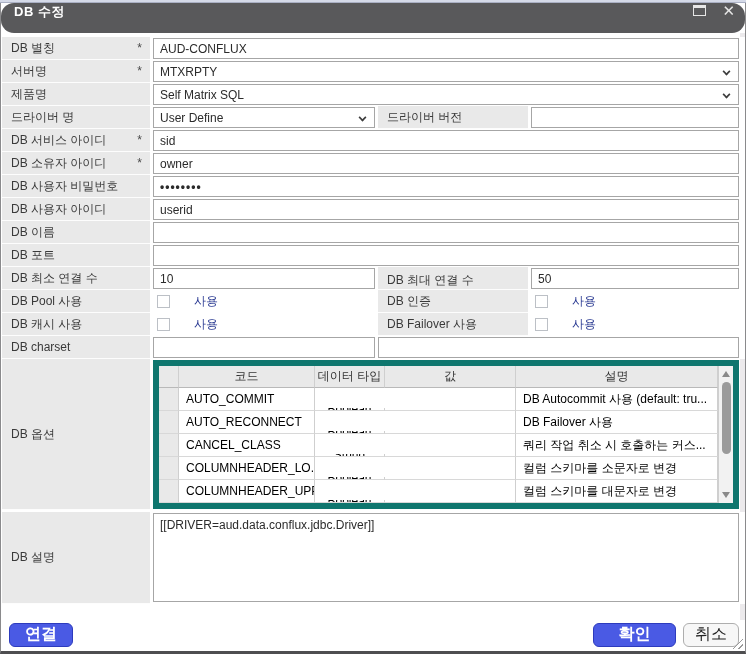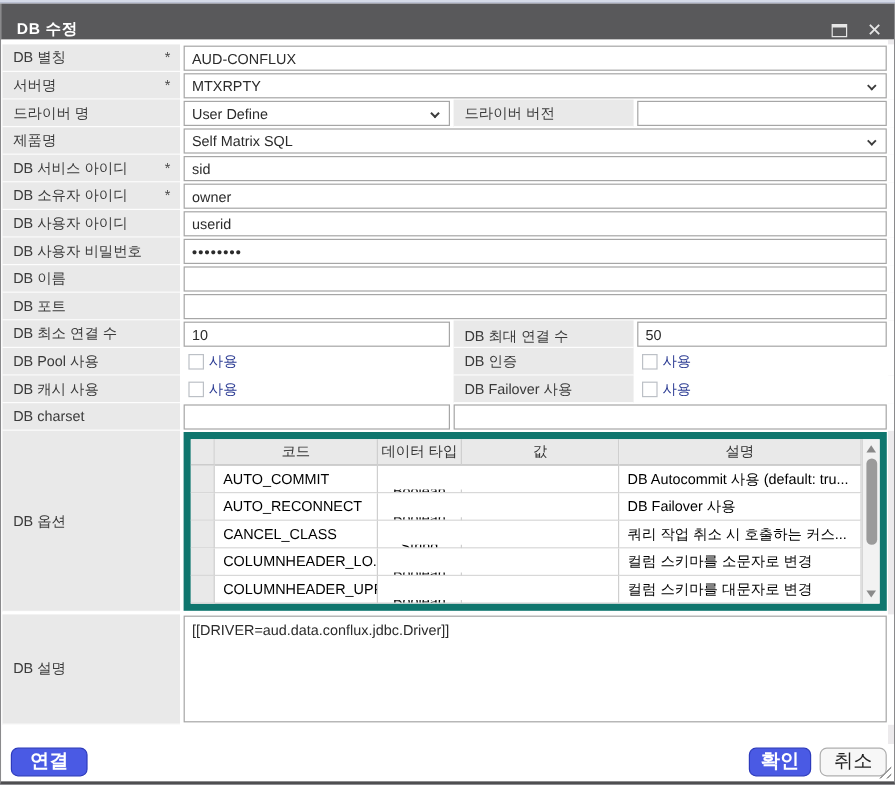--- a/index.html
+++ b/index.html
@@ -6,22 +6,22 @@
   html,body { width:746px; height:654px; background:#cdd3e2; }
   body { font-family:"Liberation Sans","DejaVu Sans",sans-serif; font-size:12px; color:#3c3c3c; }
 
   .screen-top-strip { height:3px; background:#d5dae8; border-bottom:1px solid #aab0c4; }
 
   .dialog { width:746px; height:651px; display:flex; flex-direction:column;
             border-left:1px solid #8a8a8c; border-right:1px solid #8a8a8c;
             border-bottom:3px solid #4e4e50; background:#fff; }
 
   
-  .titlebar { height:30px; background:#59595b; display:flex; align-items:flex-end;
-              padding:0 10px 0 13px; flex:0 0 auto; }
+  .titlebar { height:30px; background:#59595b; display:flex; align-items:flex-start;
+              padding:0 10px 0 13px; flex:0 0 auto;border-radius:13px; }
   .titlebar .title { color:#fff; font-weight:bold; font-size:13px; letter-spacing:.5px; }
   .win-controls { margin-left:auto; display:flex; align-items:center; gap:16px; }
   .btn-restore { width:13px; height:11px; border:1px solid #e6e6e6; border-top:3px solid #e6e6e6;
                  display:inline-block; cursor:pointer; }
   .btn-close { color:#e6e6e6; font-size:15px; line-height:1; cursor:pointer; font-weight:bold; }
 
   
   .form { flex:1 1 auto; background:#fff; padding:4px 0 0 1px;
           box-shadow: inset -5px 0 0 #eceaec; display:flex; flex-direction:column; }
 
@@ -39,21 +39,21 @@
   .dd { position:relative; cursor:pointer; }
   .chev { position:absolute; right:8px; top:6px; width:7px; height:7px;
           border-right:2px solid #3c3c3c; border-bottom:2px solid #3c3c3c;
           transform:rotate(45deg) scale(.8); }
   .half { width:222px; flex:0 0 222px; }
 
   .jndi-box { position:relative; overflow:visible; }
   .jndi-hl { display:inline-block; border:4px solid #e01219; padding:2px 10px 2px 2px;
              margin:-6px 0 -6px 0; font-size:12px; color:#2b2b2b; }
 
-  .chk-wrap { display:flex; align-items:center; gap:4px; padding-left:4px; }
+  .chk-wrap { display:flex; align-items:center; gap:24px; padding-left:4px; }
   .chk { width:13px; height:13px; border:1px solid #bcc0c6; background:#fff; display:inline-block; cursor:pointer; }
   .chk-label { color:#2b3b93; }
 
   
   .opts-row { display:flex; align-items:stretch; flex:0 0 auto; }
   .opts-lbl { height:auto; }
   .table-wrap { flex:1 1 auto; display:flex; margin:1px 6px 1px 3px; border:6px solid #0f766e; background:#fff; }
   .grid { flex:1 1 auto; display:flex; flex-direction:column; min-width:0; }
   .trow { display:grid; grid-template-columns:20px 136px 70px 131px 1fr; height:23px; }
   .trow.thead { height:22px; }
@@ -72,21 +72,21 @@
   
   .desc-row { display:flex; align-items:stretch; flex:0 0 auto; height:92px; margin-top:2px; }
   .desc-row .lbl { align-items:center; }
   .desc-area { flex:1 1 auto; padding:1px 6px 2px 3px; }
   textarea.tb { height:100%; resize:none; padding-top:4px; display:block; }
 
   
   .footer { flex:0 0 31px; background:#fff; display:flex; align-items:center; padding:0 6px 2px 8px; position:relative; }
   .btn { height:24px; border-radius:6px; font-family:inherit; font-size:16px; font-weight:bold;
          cursor:pointer; display:flex; align-items:center; justify-content:center; }
-  .btn-primary { background:#4a5ae4; border:1px solid #2d3bbd; color:#fff; width:52px; }
+  .btn-primary { background:#4a5ae4; border:1px solid #2d3bbd; color:#fff; width:83px; }
   .btn-plain { background:#f7f7f7; border:1px solid #aeaeae; color:#222; width:56px; font-weight:normal; }
   .btn-connect { width:64px; }
   .footer .right { margin-left:auto; display:flex; gap:7px; }
   .resize-grip { position:absolute; right:2px; bottom:2px; width:11px; height:11px;
                  background:repeating-linear-gradient(135deg,#9a9a9a 0 1px,transparent 1px 4px);
                  clip-path:polygon(100% 0,100% 100%,0 100%); }
 </style>
 </head>
 <body>
 
@@ -122,81 +122,81 @@
       <div class="fieldarea">
         <div class="dd">
           <span>MTXRPTY</span>
           <span class="chev"></span>
         </div>
       </div>
     </div>
 
     <div class="row">
       <div class="lbl">
+          <span>제품명</span>
+        </div>
+      <div class="fieldarea">
+        <div class="dd">
+          <span>Self Matrix SQL</span>
+          <span class="chev"></span>
+        </div>
+      </div>
+    </div>
+
+    <div class="row">
+      <div class="lbl">
           <span>드라이버 명</span>
         </div>
       <div class="fieldarea">
         <div class="dd half">
           <span>User Define</span>
           <span class="chev"></span>
         </div>
         <div class="lbl lbl2" style="height:23px;">
             <span>드라이버 버전</span>
           </div>
         <input class="tb" style="margin-left: 3px;" value="">
       </div>
     </div>
 
     <div class="row">
       <div class="lbl">
-          <span>제품명</span>
-        </div>
-      <div class="fieldarea">
-        <div class="dd">
-          <span>Self Matrix SQL</span>
-          <span class="chev"></span>
-        </div>
-      </div>
-    </div>
-
-    <div class="row">
-      <div class="lbl">
           <span>DB 서비스 아이디</span>
           <span class="req">*</span>
         </div>
       <div class="fieldarea">
           <input class="tb" value="sid" style="">
         </div>
     </div>
 
     <div class="row">
       <div class="lbl">
           <span>DB 소유자 아이디</span>
           <span class="req">*</span>
         </div>
       <div class="fieldarea">
           <input class="tb" value="owner" style="">
         </div>
     </div>
 
     <div class="row">
       <div class="lbl">
+          <span>DB 사용자 비밀번호</span>
+        </div>
+      <div class="fieldarea">
+          <input class="tb" style="letter-spacing: 1px; font-weight: bold;" value="••••••••">
+        </div>
+    </div>
+
+    <div class="row">
+      <div class="lbl">
           <span>DB 사용자 아이디</span>
         </div>
       <div class="fieldarea">
           <input class="tb" value="userid" style="">
-        </div>
-    </div>
-
-    <div class="row">
-      <div class="lbl">
-          <span>DB 사용자 비밀번호</span>
-        </div>
-      <div class="fieldarea">
-          <input class="tb" style="letter-spacing: 1px; font-weight: bold;" value="••••••••">
         </div>
     </div>
 
     <div class="row">
       <div class="lbl">
           <span>DB 이름</span>
         </div>
       <div class="fieldarea">
           <input class="tb" value="" style="">
         </div>

